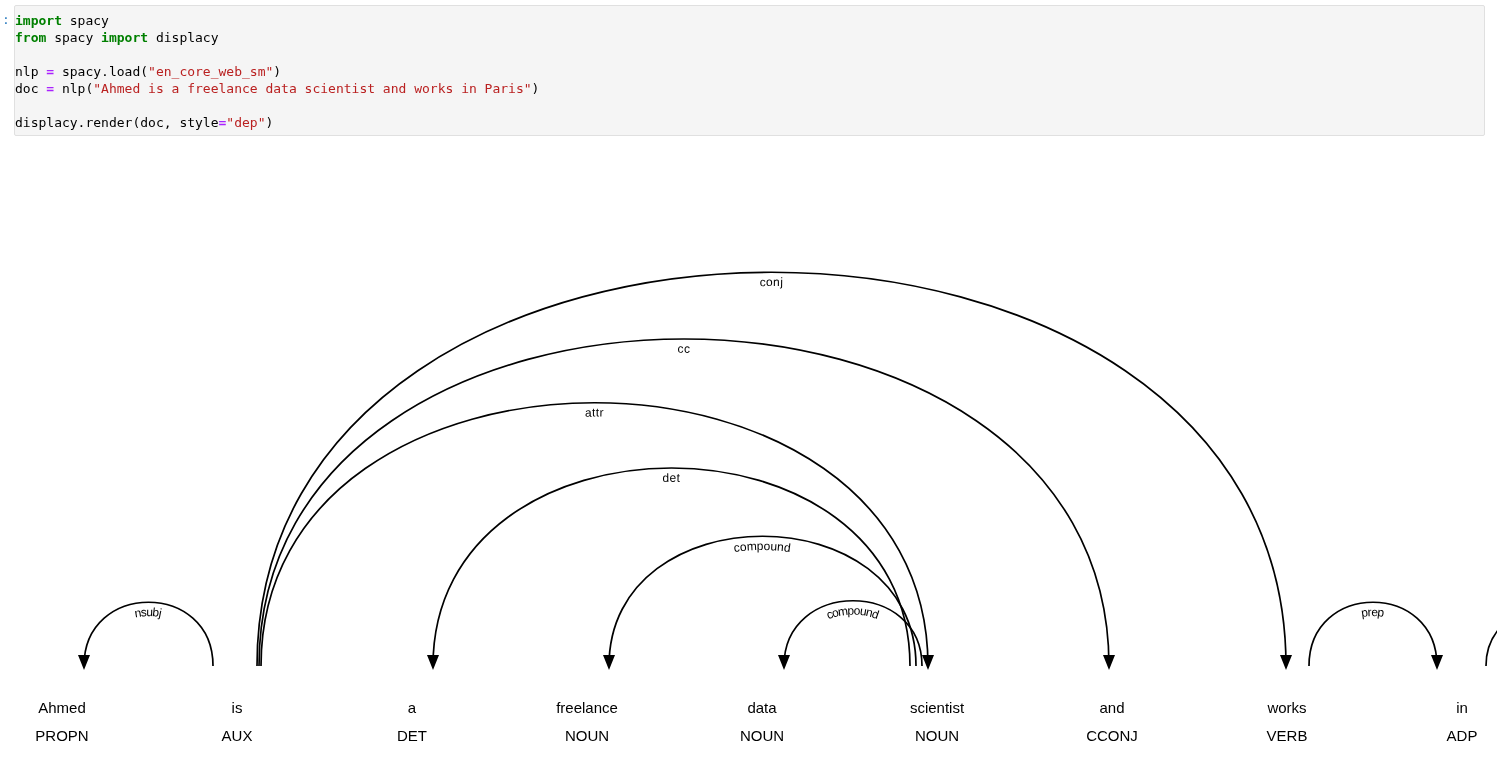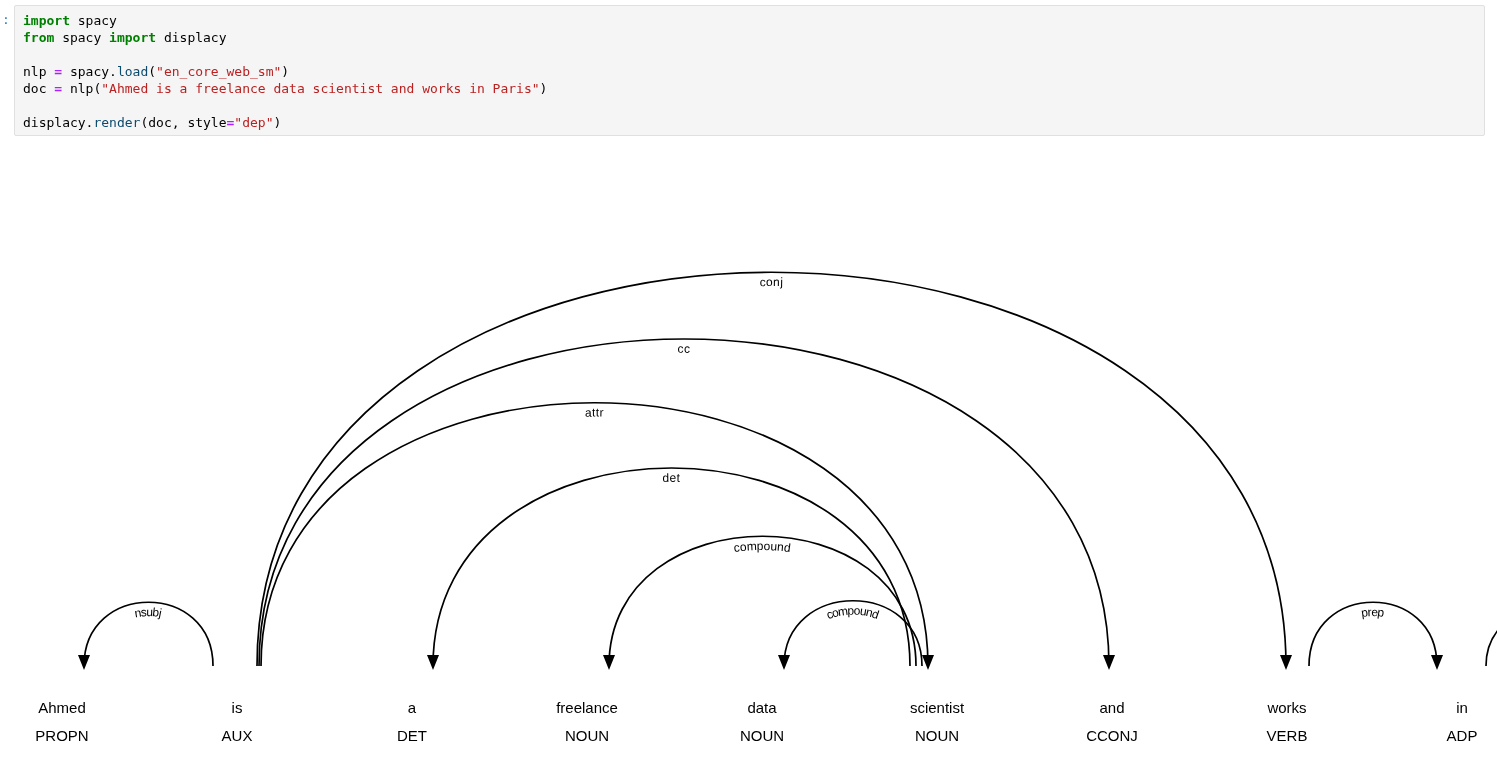--- a/index.html
+++ b/index.html
@@ -7,27 +7,27 @@
     width:1497px;height:775px;position:relative;overflow:hidden;
     background:#ffffff;font-family:"Liberation Sans",sans-serif;color:#000;
   }
   .cell-prompt{
     position:absolute;left:2px;top:11px;
     font:13px/17px "DejaVu Sans Mono",monospace;color:#307FC1;
   }
   .code-cell{
     position:absolute;left:14px;top:5px;width:1471px;height:131px;
     box-sizing:border-box;background:#f5f5f5;border:1px solid #e0e0e0;
-    border-radius:2px;padding:6px 4px 0 8px;
+    border-radius:2px;padding:6px 4px 0 0;
   }
   .code-area{margin:0;font:13px/17px "DejaVu Sans Mono",monospace;color:#000;}
   .code-line{height:17px;white-space:pre;}
   .tok-kw{color:#008000;font-weight:bold;}
   .tok-op{color:#AA22FF;font-weight:bold;}
-  .tok-prop{color:#0c4a6e;}
+  .tok-prop{color:#000000;}
   .tok-str{color:#BA2121;}
   .dep-svg{position:absolute;left:0;top:0;display:block;}
   .dep-word,.dep-pos{font-family:"Liberation Sans",sans-serif;font-size:15px;fill:#000;text-anchor:middle;}
   .dep-label{font-family:"Liberation Sans",sans-serif;font-size:12px;letter-spacing:0.5px;fill:#000;}
 </style>
 </head>
 <body>
 
 <div class="cell-prompt">:</div>
 

